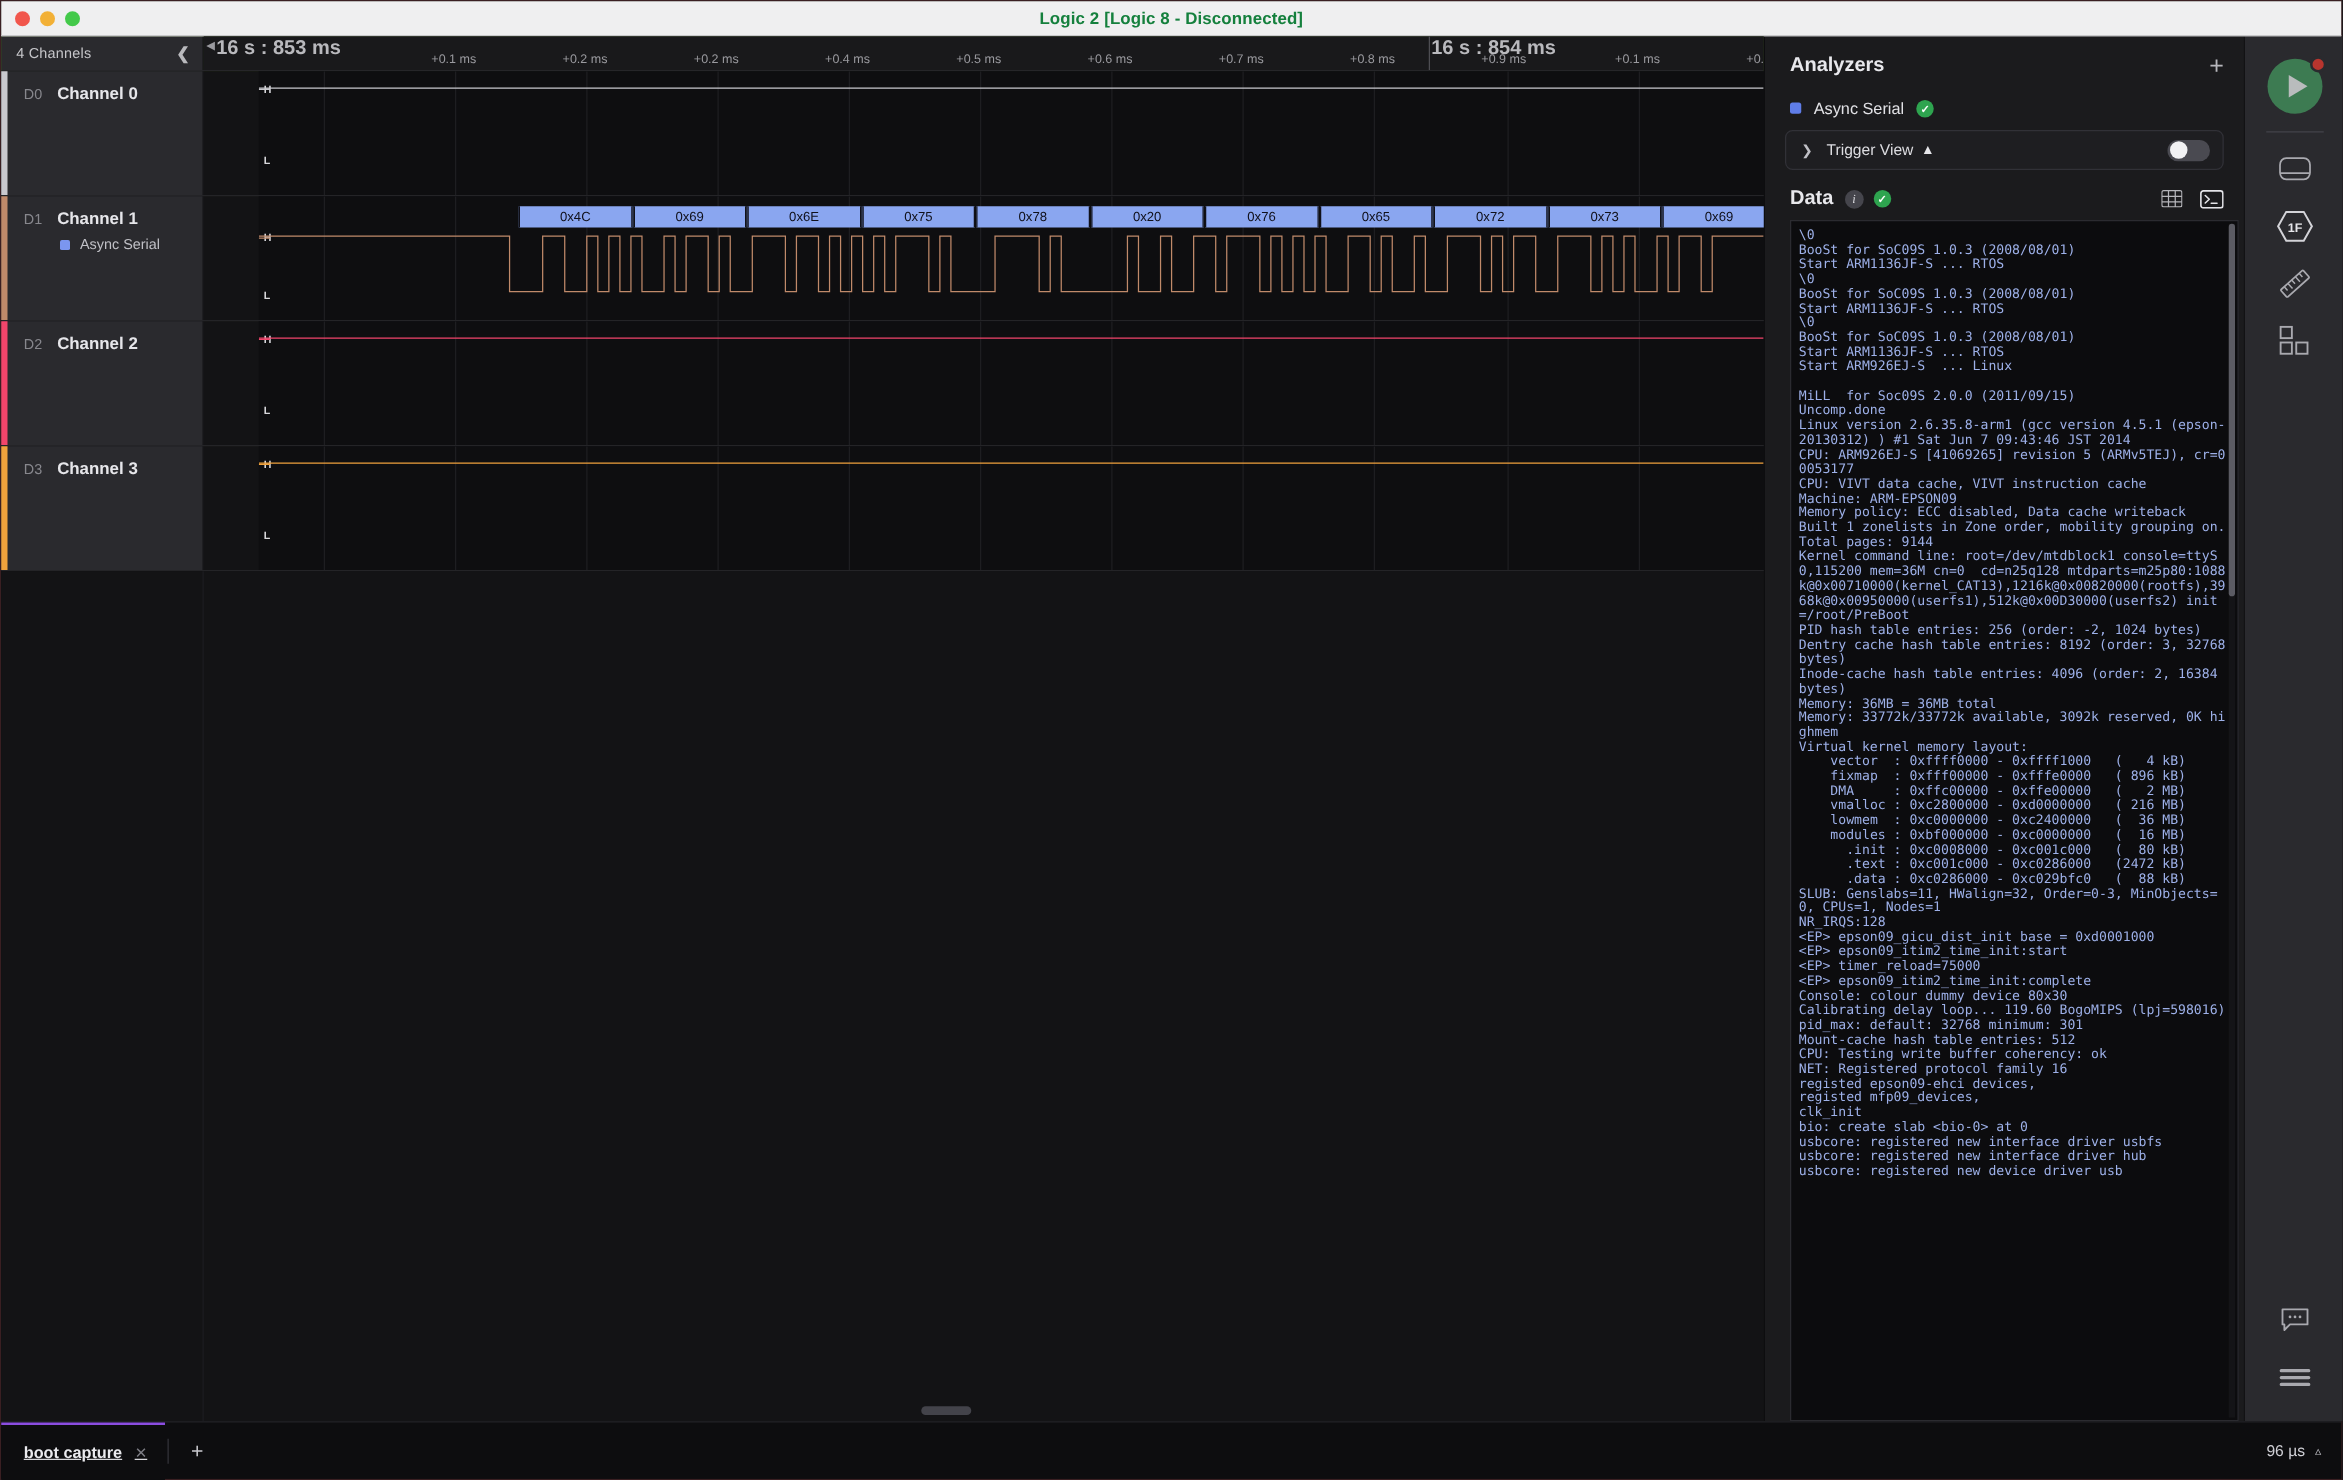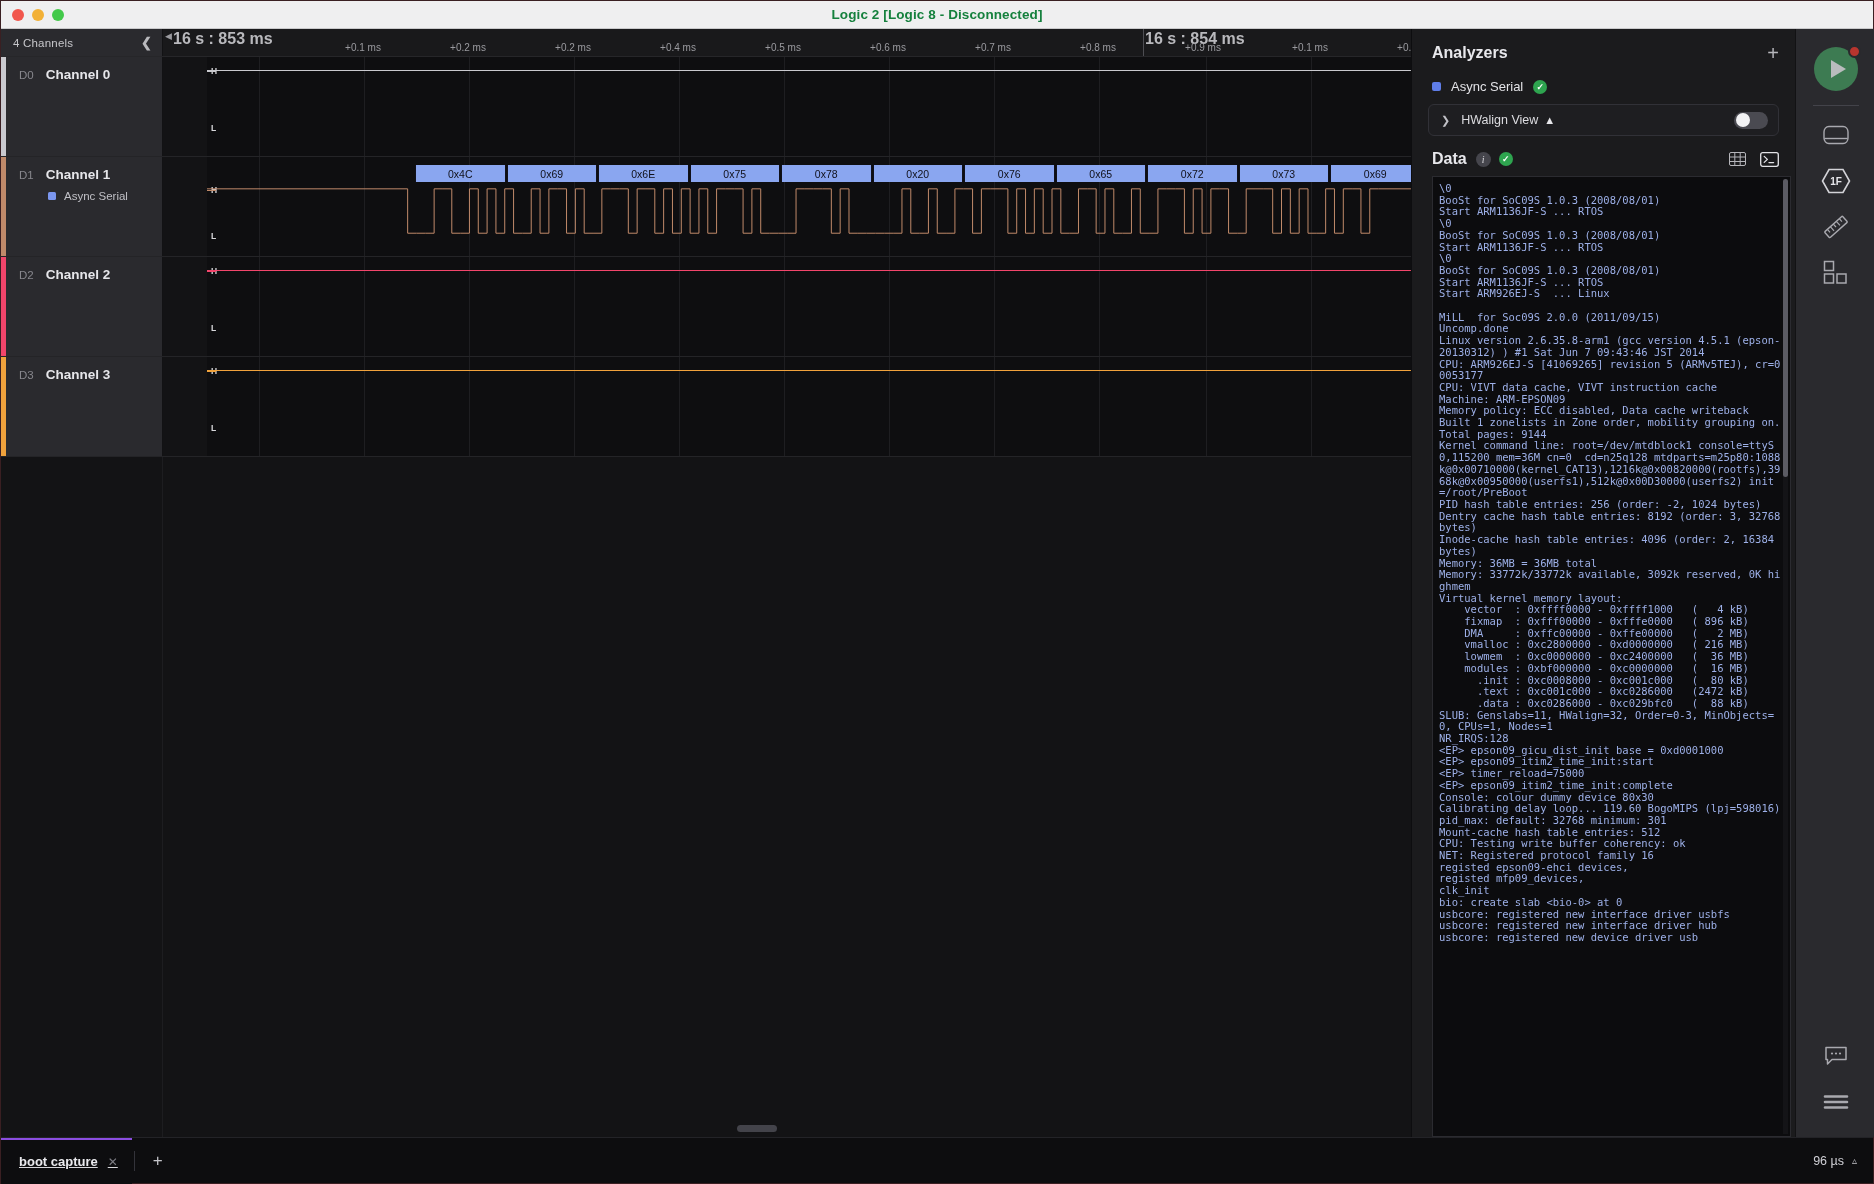--- a/index.html
+++ b/index.html
@@ -324,21 +324,21 @@
         </div>
 
         <div class="analyzer-row">
           <span class="swatch"></span>
           <span class="nm">Async Serial</span>
           <span class="ok">✓</span>
         </div>
 
         <div class="trigger-box">
           <span class="arrow">❯</span>
-          <span class="tt">HWalign View</span>
+          <span class="tt">Trigger View</span>
           <span class="warn">▲</span>
           <span class="toggle">
             <span class="knob"></span>
           </span>
         </div>
 
         <div class="data-head">
           <span class="ttl">Data</span>
           <span class="info">i</span>
           <span class="ok">✓</span>

